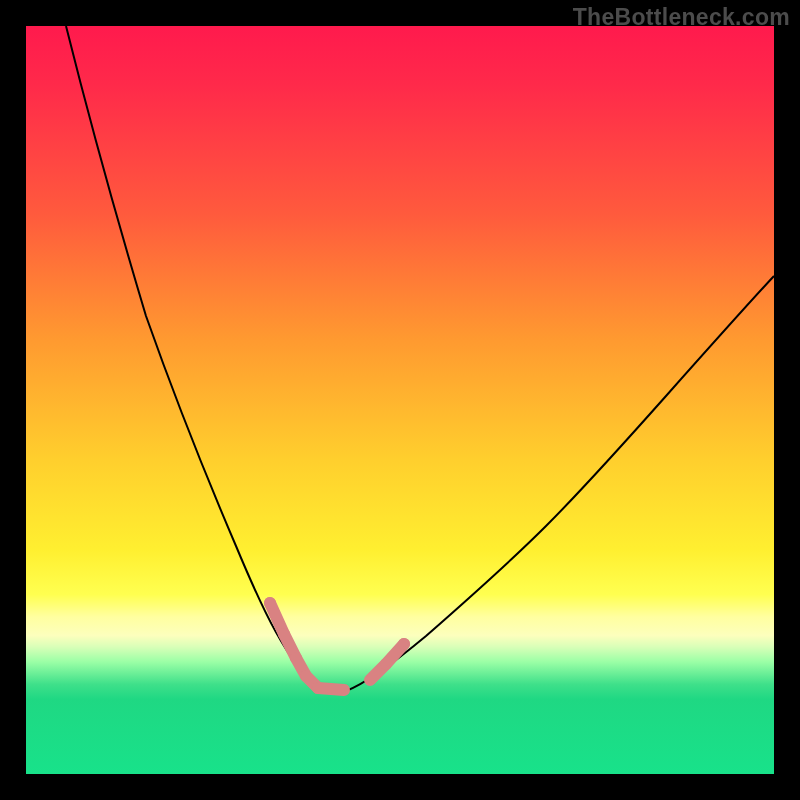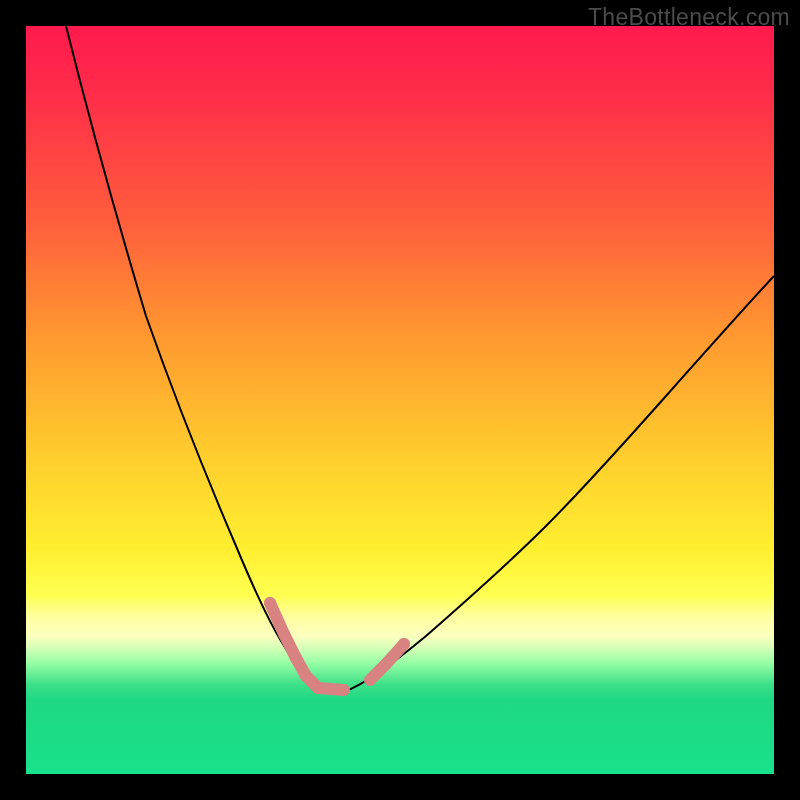--- a/index.html
+++ b/index.html
@@ -32,21 +32,21 @@
       #3fe08a 88%,
       #1fd883 90%,
       #18e28a 100%);
   }
   .watermark {
     position: absolute;
     top: 4px;
     right: 10px;
     color: #4c4c4c;
     font-size: 23px;
-    font-weight: 400;
+    font-weight: 700;
     letter-spacing: 0.3px;
     z-index: 5;
     user-select: none;
   }
   svg.curves {
     position: absolute;
     left: 0;
     top: 0;
     width: 748px;
     height: 748px;

